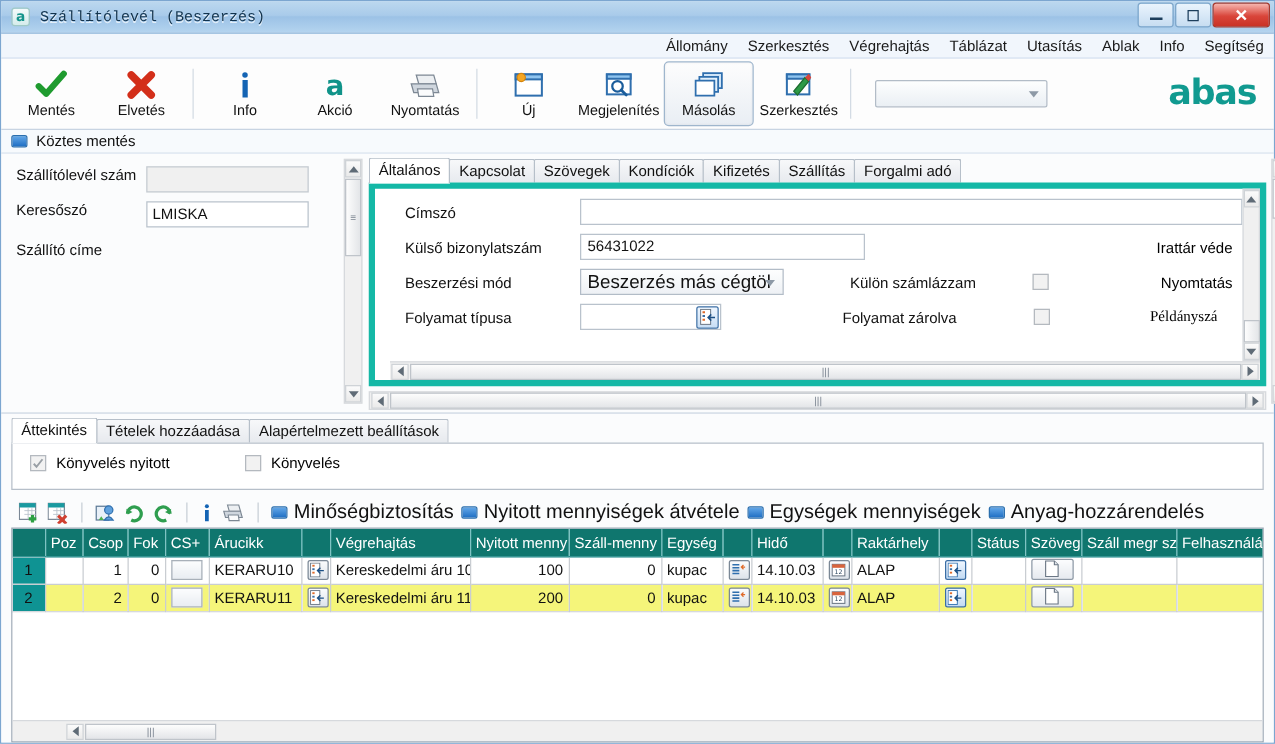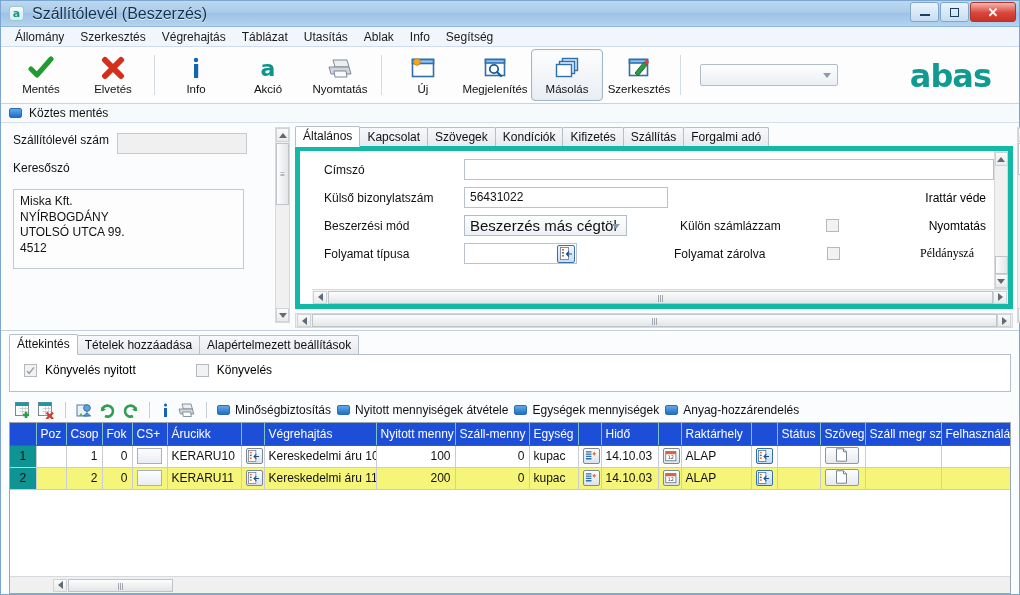--- a/index.html
+++ b/index.html
@@ -27,43 +27,44 @@
   }
   .app-icon {
     width:15px; height:15px; border-radius:3px;
     background:linear-gradient(#f4fbfb,#d5eceb);
     border:1px solid #9fc9c6;
     color:#16958c; font-size:11px; font-weight:bold;
     display:flex; align-items:center; justify-content:center;
     font-family:"DejaVu Sans", sans-serif;
   }
   .title-text {
-    margin-left:8px; color:#12334d; font-size:16px;
+    margin-left:8px; color:#12334d; font-size:12px;
     text-shadow:0 1px 0 rgba(255,255,255,.7);
+    font-family:Liberation Mono, monospace;
   }
   .wbtns { position:absolute; right:3px; top:1px; display:flex; gap:1px; }
   .wbtn {
     width:29px; height:20px;
     border:1px solid #7ea7cb; border-radius:3px;
     background:linear-gradient(#eaf4fd,#c7ddf1);
     display:flex; align-items:center; justify-content:center;
     color:#1c3e5c; font-size:11px;
   }
   .wbtn.close {
     width:46px;
     background:linear-gradient(#f6b5ae,#d9453a 55%,#c93226);
     border-color:#a8382c; color:#fff; font-weight:bold; font-size:13px;
   }
   .wbtn .minglyph { width:10px; height:2px; background:#1c3e5c; margin-top:6px; }
   .wbtn .maxglyph { width:9px; height:9px; border:1px solid #1c3e5c; }
 
   
   .menubar {
     height:20px; flex:0 0 20px; display:flex; align-items:center;
-    background:#f1f6fc; border-bottom:1px solid #cfdced; padding-left:6px;
+    background:#f1f6fc; border-bottom:1px solid #cfdced; padding-left:6px;justify-content:flex-end;
   }
   .menubar span { padding:2px 8px; color:#1a1a1a; font-size:12px; }
 
   
   .toolbar {
     height:57px; flex:0 0 57px; background:#fdfdfd;
     border-bottom:1px solid #c8d4e2;
     display:flex; align-items:stretch; padding:2px 4px; position:relative;
   }
   .tbtn {
@@ -83,22 +84,22 @@
     width:138px; height:22px; align-self:center; margin-left:14px;
     background:linear-gradient(#fdfefe,#eaeff4);
     border:1px solid #b2bcc7; border-radius:2px; position:relative;
   }
   .combo-tb .arr {
     position:absolute; right:6px; top:8px;
     border-left:4px solid transparent; border-right:4px solid transparent;
     border-top:5px solid #8d99a6;
   }
   .brand {
-    position:absolute; right:28px; top:10px;
-    color:#119a90; font-size:32px; font-weight:bold; letter-spacing:-1px;
+    position:absolute; right:14px; top:10px;
+    color:#119a90; font-size:28px; font-weight:bold; letter-spacing:-1px;
     font-family:"DejaVu Sans", sans-serif;
   }
 
   
   .statusstrip {
     height:19px; flex:0 0 19px; display:flex; align-items:center;
     padding-left:8px; gap:7px; background:#f7fafd;
     border-bottom:1px solid #d5e0ec;
   }
   .blue-sq {
@@ -210,30 +211,30 @@
   .lower { flex:1; display:flex; flex-direction:column; padding:4px 2px 0 8px; background:#fbfcfd; }
   .chkrow { display:flex; align-items:center; height:30px; padding-left:14px; gap:8px; }
   .lower-tabbody {
     border:1px solid #b6bfc9; background:#fff; height:38px; margin-top:-1px;
   }
   .grid-toolbar {
     height:24px; display:flex; align-items:center; gap:6px;
     padding-left:6px; margin-top:6px;
   }
   .gt-sep { width:1px; height:16px; background:#c8ced6; margin:0 4px; }
-  .gt-item { display:flex; align-items:center; gap:5px; font-size:12px; color:#111; }
+  .gt-item { display:flex; align-items:center; gap:5px; font-size:16px; color:#111; }
 
   
   .gridwrap {
     flex:1; border:1px solid #9aa6b4; background:#fff;
     margin-right:6px; display:flex; flex-direction:column; overflow:hidden;
   }
   table.grid { border-collapse:collapse; table-layout:fixed; width:100%; }
   table.grid th {
-    background:#1d4ed8; color:#fff; font-weight:normal; font-size:12px;
+    background:#0f766e; color:#fff; font-weight:normal; font-size:12px;
     height:22px; padding:0 4px; text-align:left; white-space:nowrap;
     border-right:1px solid #7ec3c3; border-bottom:1px solid #0a7e7e;
   }
   table.grid td {
     height:22px; font-size:12px; padding:0 4px; color:#111;
     border-right:1px solid #c9cdd2; border-bottom:1px solid #c9cdd2;
     white-space:nowrap; overflow:hidden;
   }
   tr.r1 td { background:#fff; }
   tr.r2 td { background:#f5f57a; }
@@ -407,25 +408,23 @@
 
   <div class="upper">
 
     <div class="left-pane">
       <div class="frow">
         <div class="flabel">Szállítólevél szám</div>
         <div class="finput ro" style="width:130px"></div>
       </div>
       <div class="frow">
         <div class="flabel">Keresőszó</div>
-      </div>
-      <div class="addr" style="white-space:pre-line">Miska Kft.
-NYÍRBOGDÁNY
-UTOLSÓ UTCA 99.
-4512</div>
+        <div class="finput" style="width:130px">LMISKA</div>
+      </div>
+      <div class="sec-label">Szállító címe</div>
     </div>
 
     <div class="vscroll" style="height:196px">
       <div class="vs-btn">
           <div class="tri-up"></div>
         </div>
       <div class="vs-thumb" style="height:62px">≡</div>
       <div class="vs-track"></div>
       <div class="vs-btn">
           <div class="tri-dn"></div>
@@ -447,21 +446,21 @@
         <div class="tb-inner">
           <div class="form-cols">
 
             <div class="grow">
               <div class="glabel">Címszó</div>
               <div class="ginput" style="width:530px"></div>
             </div>
 
             <div class="grow">
               <div class="glabel">Külső bizonylatszám</div>
-              <div class="ginput" style="width:204px">56431022</div>
+              <div class="ginput" style="width:228px">56431022</div>
               <div style="position:absolute; right:8px;">Irattár véde</div>
             </div>
 
             <div class="grow">
               <div class="glabel">Beszerzési mód</div>
               <div class="gcombo" style="width:163px">
                 <span>Beszerzés más cégtöl</span>
                 <div class="arr2"></div>
               </div>
               <div style="margin-left:53px" class="rlabel">Külön számlázzam</div>

